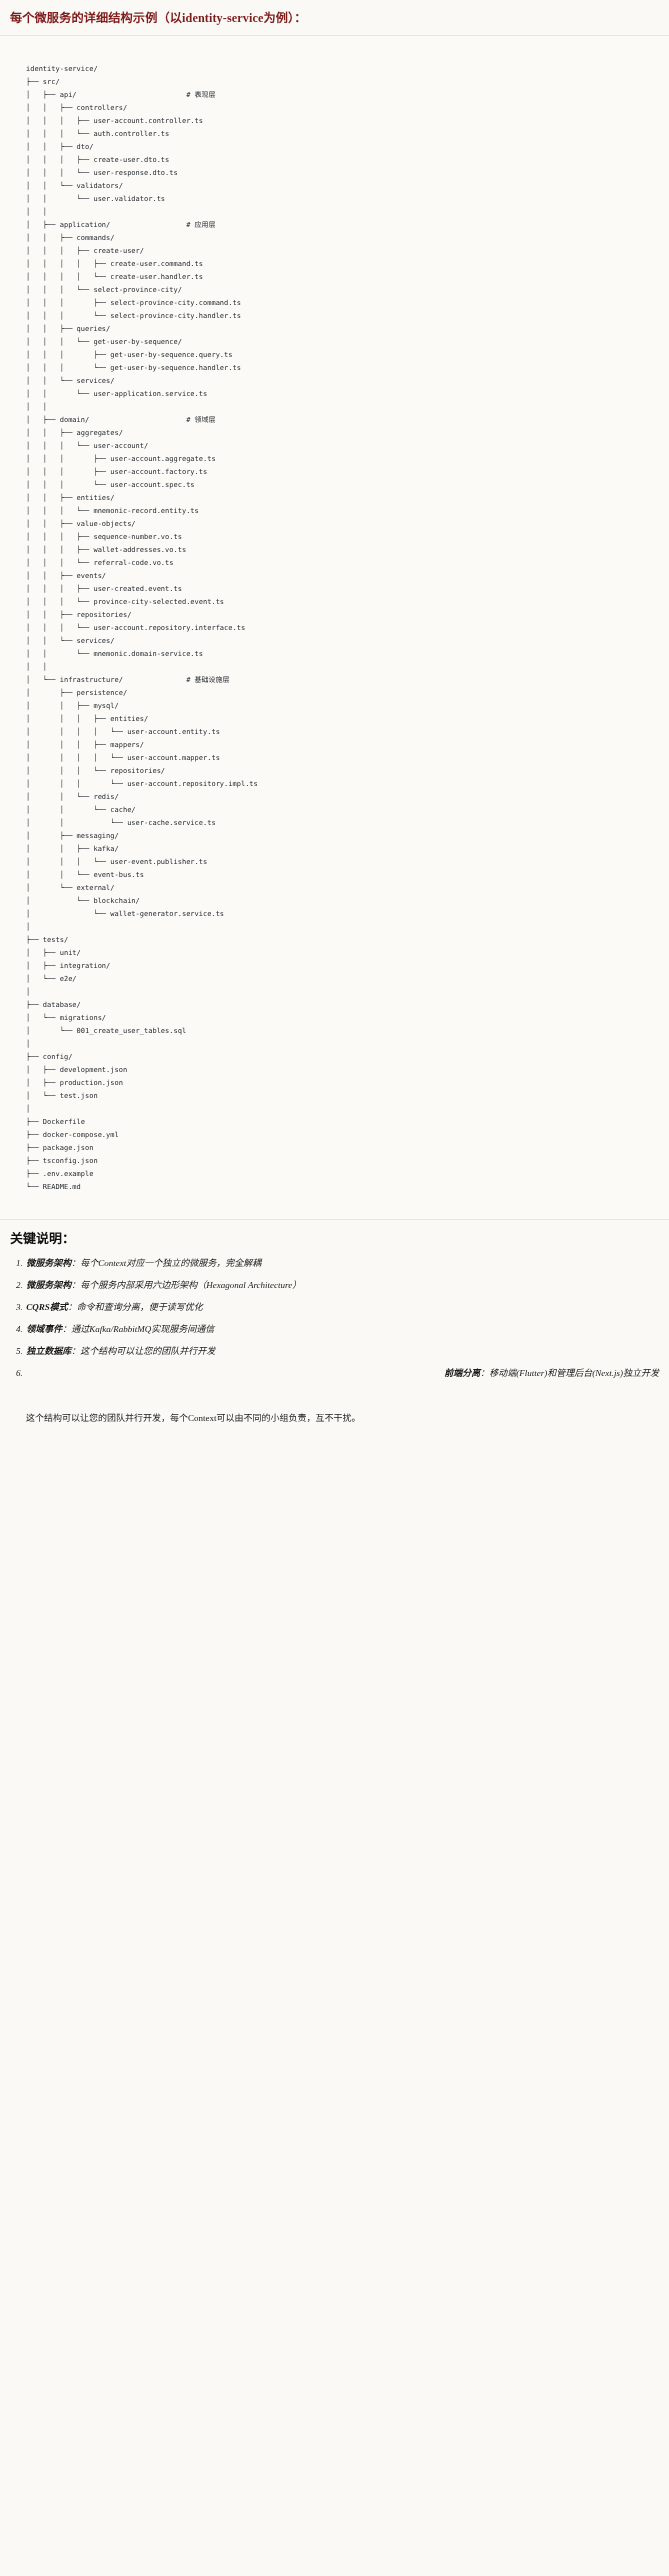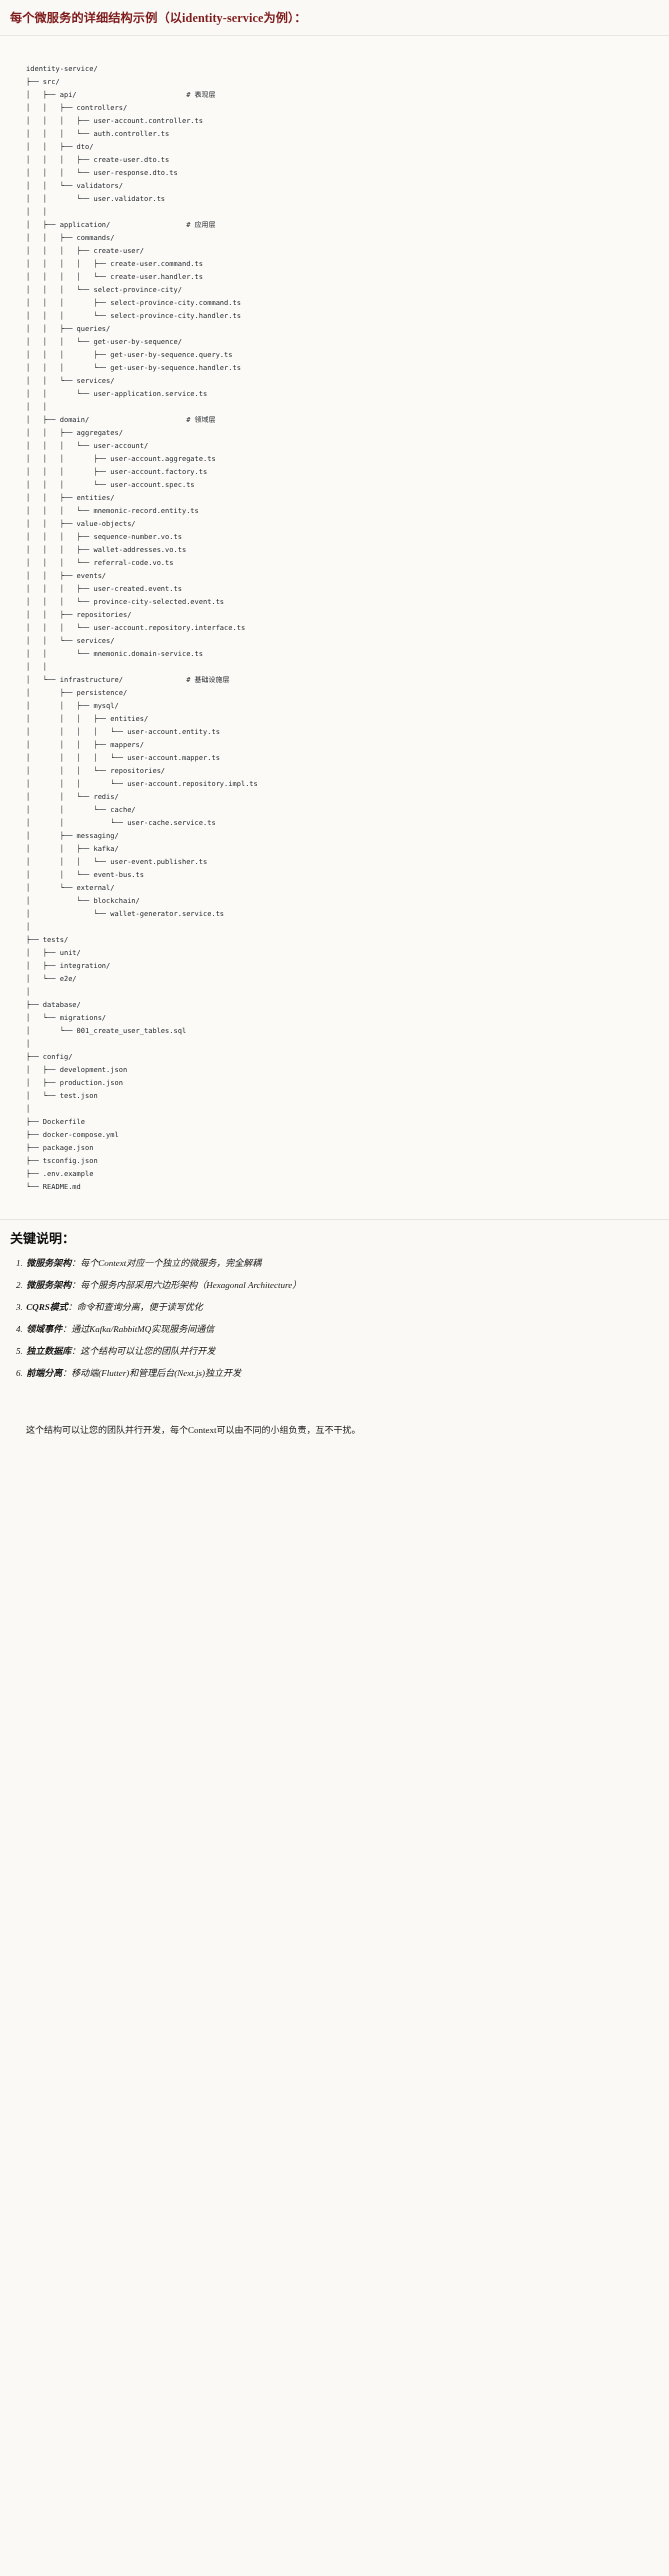--- a/index.html
+++ b/index.html
@@ -73,21 +73,21 @@
     font-family: "Liberation Serif", "DejaVu Serif", serif;
     font-size: 9px;
     line-height: 1.6;
     color: #1a1a19;
   }
   ol.note-list > li {
     margin: 0 0 7.5px 0;
     padding-left: 1.3px;
     font-style: italic;
   }
-  ol.note-list > li:last-child { margin-bottom: 12px; }
+  ol.note-list > li:last-child { margin-bottom: 0; text-align: right; }
   .note-term {
     font-weight: bold;
   }
   .note-sep { font-weight: normal; }
   .note-desc { font-weight: normal; }
 
   .closing {
     font-family: "Liberation Serif", "DejaVu Serif", serif;
     font-size: 9px;
     line-height: 1.6;

